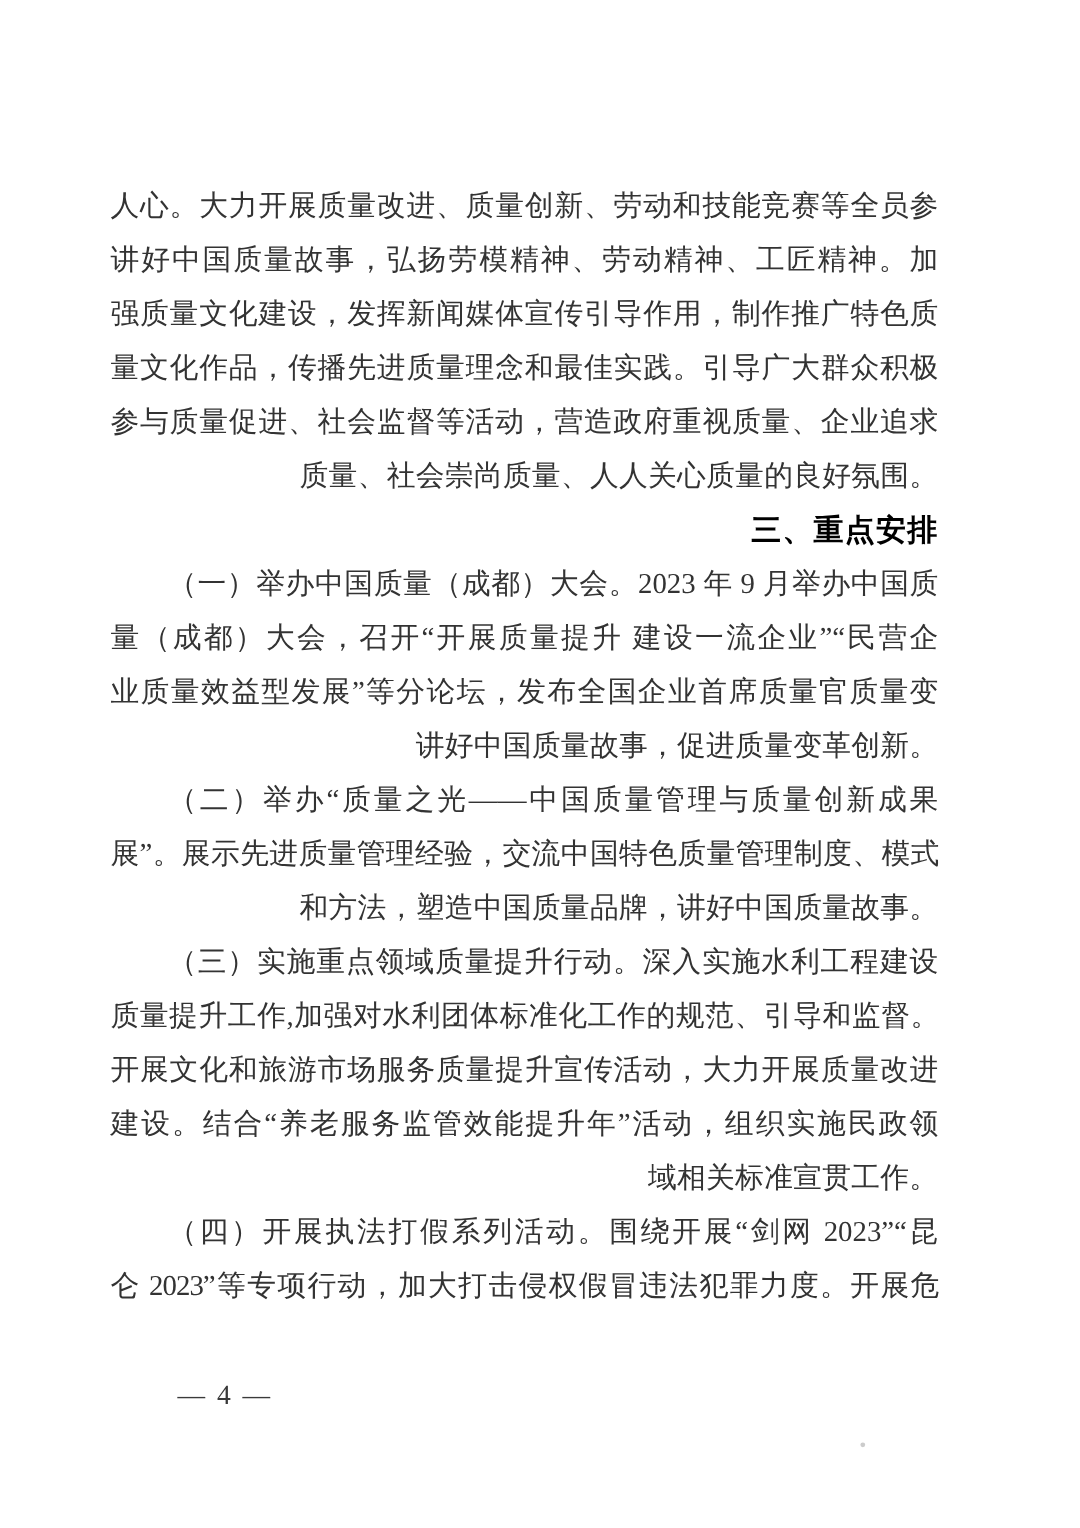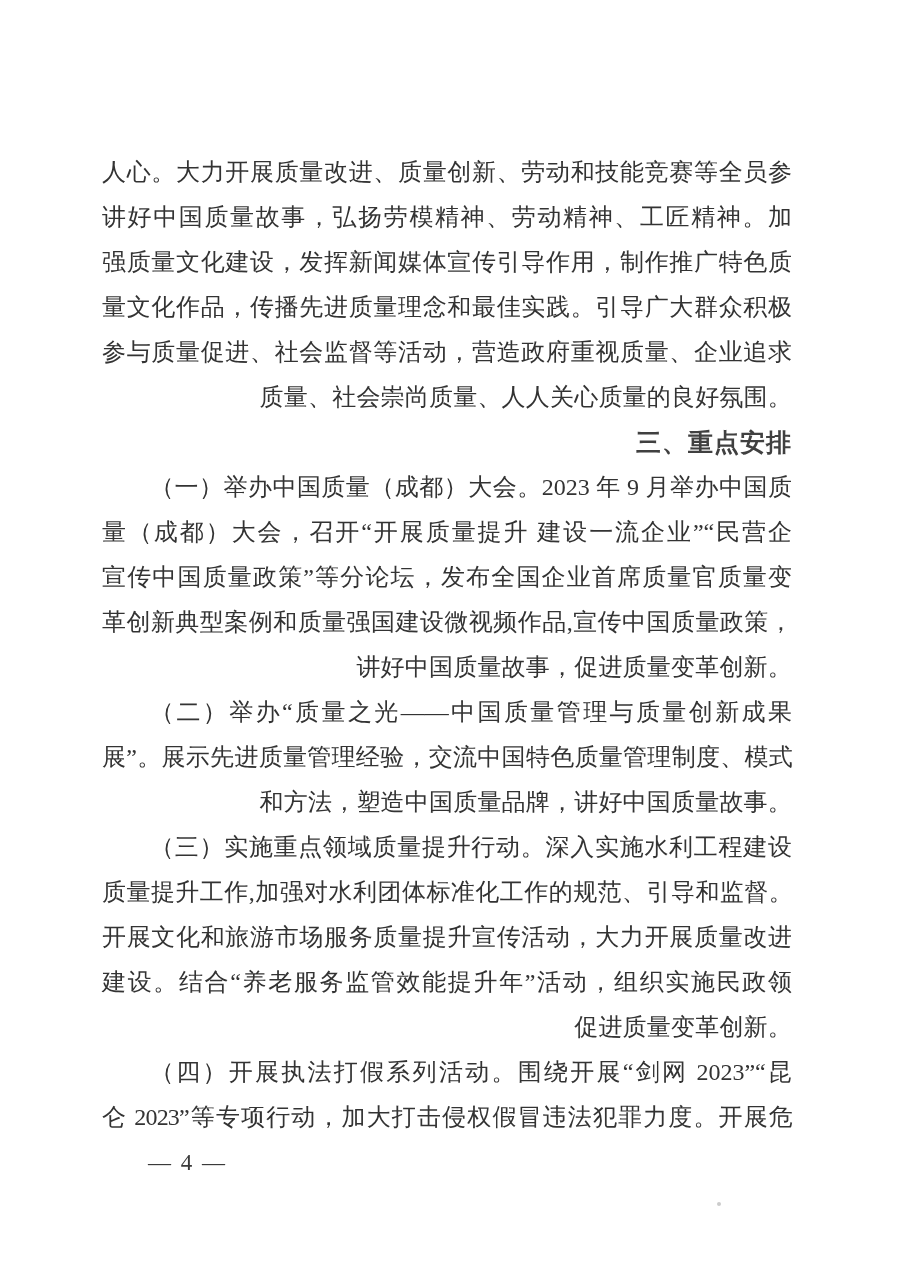--- a/index.html
+++ b/index.html
@@ -15,21 +15,21 @@
     font-family: "Liberation Serif", "DejaVu Serif", serif;
     color: #333333;
   }
   .page {
     position: absolute;
     inset: 0;
     background: #ffffff;
   }
   .text-block {
     position: absolute;
-    left: 102px;
+    left: 92px;
     top: 150px;
     width: 690px;
   }
   .line {
     font-size: 24px;
     line-height: 45px;
     height: 45px;
     text-align: right;
     white-space: nowrap;
     letter-spacing: 0.2px;
@@ -43,21 +43,21 @@
   .line.indent {
     text-indent: 48px;
   }
   .line.tight {
     letter-spacing: -0.8px;
   }
   .line.heading {
     font-family: "Liberation Sans", "DejaVu Sans", sans-serif;
     font-weight: bold;
     font-size: 25px;
-    color: #404040;
+    color: #000000;
     letter-spacing: 1px;
   }
   .footer {
     position: absolute;
     left: 148px;
     top: 1148px;
     font-size: 23px;
     line-height: 30px;
     letter-spacing: 2px;
     color: #3a3a3a;
@@ -80,31 +80,30 @@
   <div class="text-block">
     <div class="line justify">人心。大力开展质量改进、质量创新、劳动和技能竞赛等全员参</div>
     <div class="line justify">讲好中国质量故事，弘扬劳模精神、劳动精神、工匠精神。加</div>
     <div class="line justify">强质量文化建设，发挥新闻媒体宣传引导作用，制作推广特色质</div>
     <div class="line justify">量文化作品，传播先进质量理念和最佳实践。引导广大群众积极</div>
     <div class="line justify">参与质量促进、社会监督等活动，营造政府重视质量、企业追求</div>
     <div class="line">质量、社会崇尚质量、人人关心质量的良好氛围。</div>
     <div class="line heading indent">三、重点安排</div>
     <div class="line justify indent">（一）举办中国质量（成都）大会。2023 年 9 月举办中国质</div>
     <div class="line justify">量（成都）大会，召开“开展质量提升 建设一流企业”“民营企</div>
-    <div class="line justify">宣传中国质量政策”等分论坛，发布全国企业首席质量官质量变</div>
-    <div class="line justify tight">革创新典型案例和质量强国建设微视频作品,宣传中国质量政策，</div>
+    <div class="line justify">业质量效益型发展”等分论坛，发布全国企业首席质量官质量变</div>
     <div class="line">讲好中国质量故事，促进质量变革创新。</div>
     <div class="line justify indent">（二）举办“质量之光——中国质量管理与质量创新成果</div>
     <div class="line justify tight">展”。展示先进质量管理经验，交流中国特色质量管理制度、模式</div>
     <div class="line">和方法，塑造中国质量品牌，讲好中国质量故事。</div>
     <div class="line justify indent">（三）实施重点领域质量提升行动。深入实施水利工程建设</div>
     <div class="line justify tight">质量提升工作,加强对水利团体标准化工作的规范、引导和监督。</div>
     <div class="line justify">开展文化和旅游市场服务质量提升宣传活动，大力开展质量改进</div>
     <div class="line justify">建设。结合“养老服务监管效能提升年”活动，组织实施民政领</div>
-    <div class="line">促进质量变革创新。</div>
+    <div class="line">域相关标准宣贯工作。</div>
     <div class="line justify indent">（四）开展执法打假系列活动。围绕开展“剑网 2023”“昆</div>
     <div class="line justify tight">仑 2023”等专项行动，加大打击侵权假冒违法犯罪力度。开展危</div>
   </div>
 
   <div class="footer">— 4 —</div>
 
   <div class="speck"></div>
 
 </div>
 

